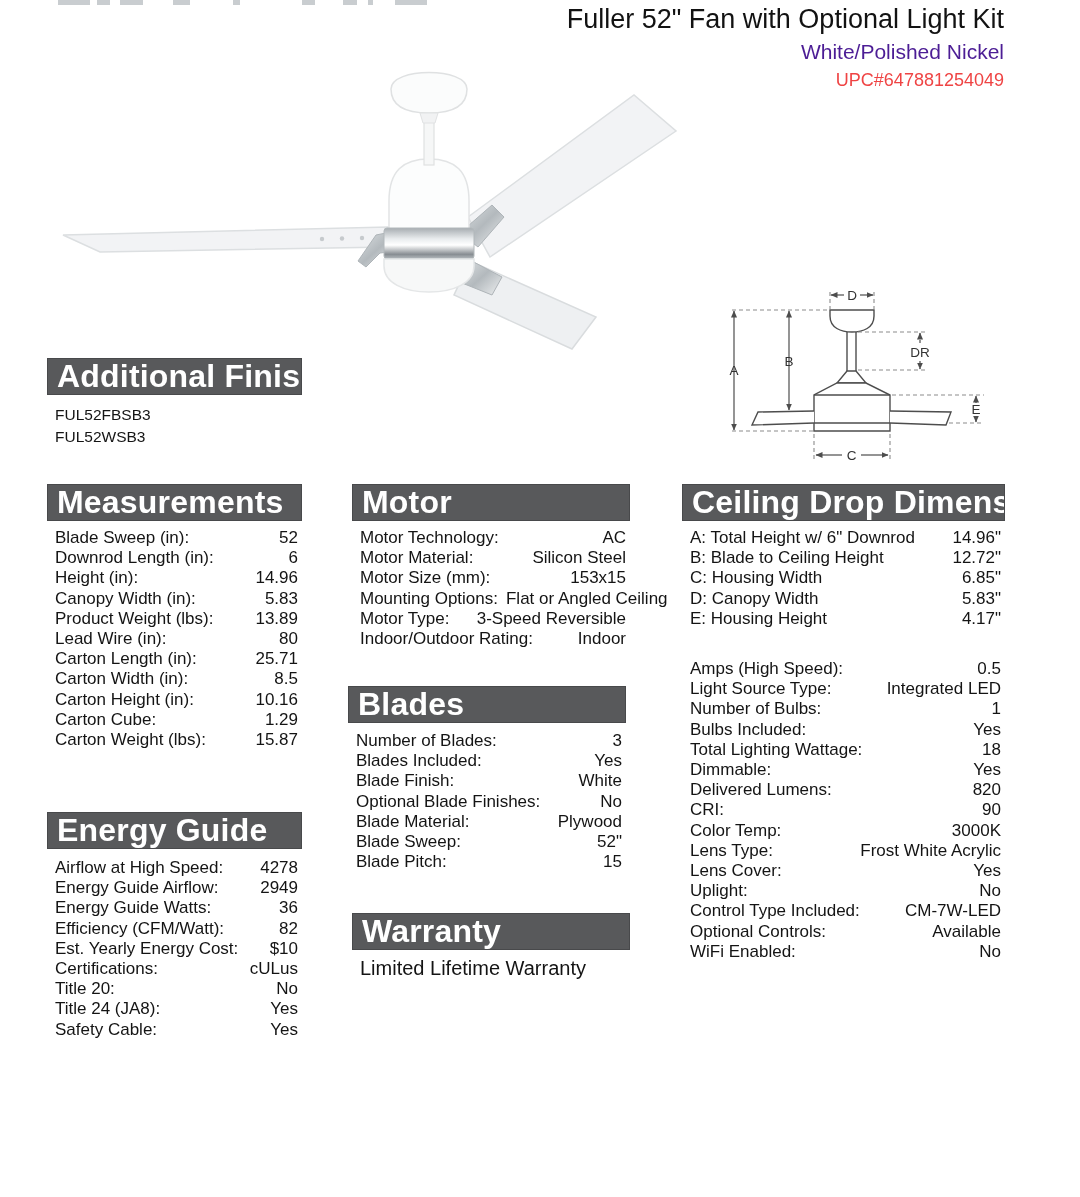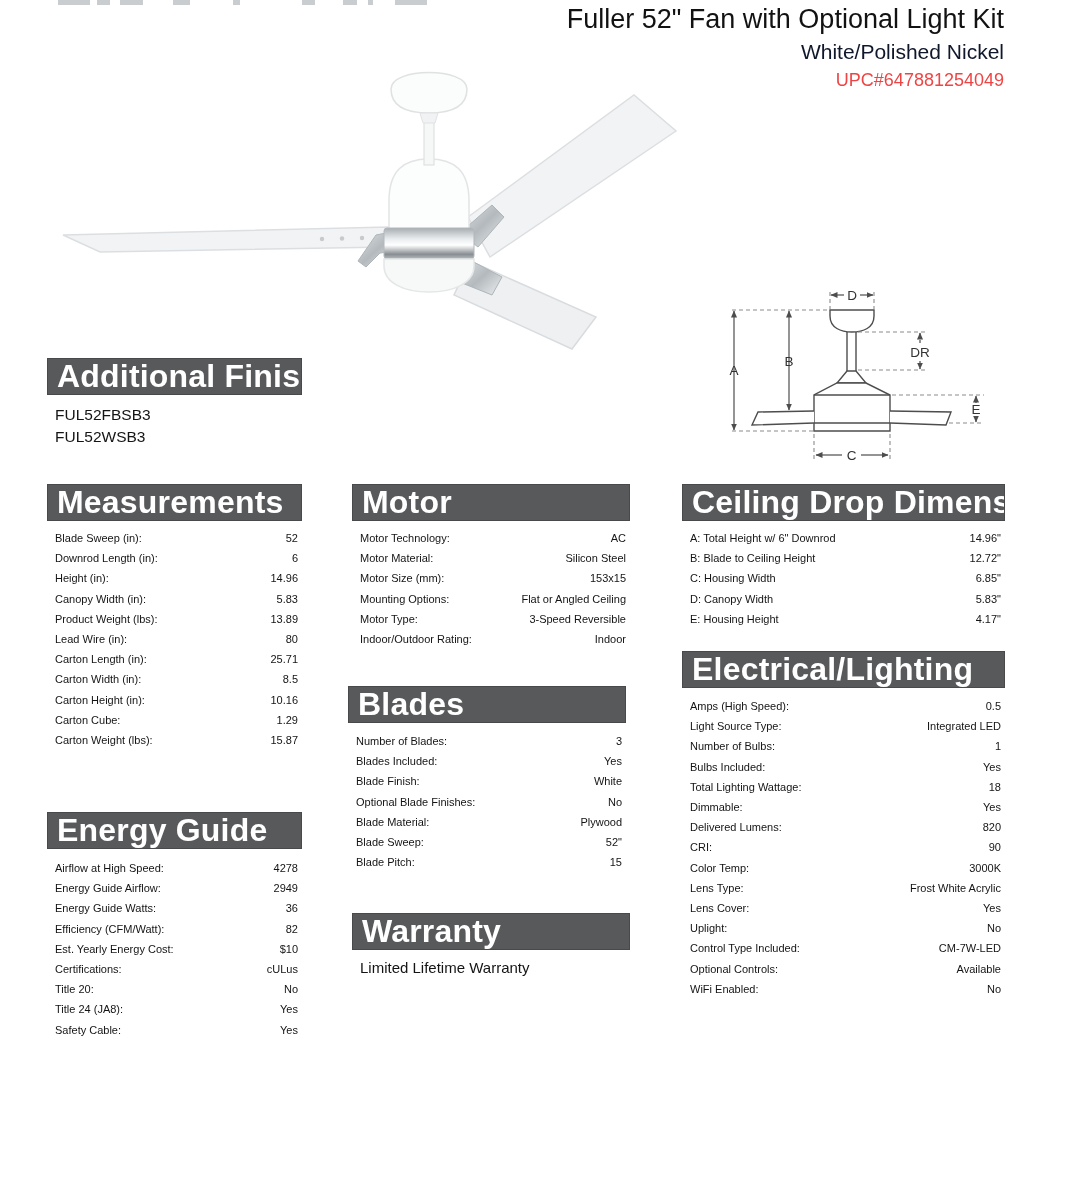--- a/index.html
+++ b/index.html
@@ -27,21 +27,21 @@
 
   
   .titleblock{
     position:absolute;
     top:1px;
     right:76px;
     text-align:right;
     white-space:nowrap;
   }
   .titleblock .t1{font-size:27px;line-height:36px;color:#121212;}
-  .titleblock .t2{font-size:21px;line-height:30px;color:#0f172a;}
+  .titleblock .t2{font-size:21px;line-height:30px;color:#4c1d95;}
   .titleblock .t3{font-size:18px;line-height:27px;color:#ef4444;}
 
   
   .spec{position:absolute;}
   .bar{
     background:var(--header-bg);
     border:1px solid var(--header-border);
     color:var(--header-text);
     font-size:32px;
     font-weight:700;
@@ -50,29 +50,29 @@
     padding:2px 0 0 9px;
     letter-spacing:.2px;
     white-space:nowrap;
     overflow:hidden;
   }
   .rows{margin-top:7px;}
   .row{
     display:flex;
     justify-content:space-between;
     align-items:baseline;
-    font-size:11px;
+    font-size:17px;
     line-height:20.2px;
     padding:0 4px 0 8px;
   }
   .row .lbl{text-align:left;white-space:nowrap;}
   .row .val{text-align:right;white-space:nowrap;padding-left:8px;}
   .finish-codes{margin-top:9px;padding-left:8px;}
   .finish-codes .code-item{font-size:15.5px;font-weight:400;line-height:22px;}
-  .warranty-text{margin-top:8px;padding-left:8px;font-size:15px;line-height:20px;}
+  .warranty-text{margin-top:8px;padding-left:8px;font-size:20px;line-height:20px;}
 
   
   .fan-figure{position:absolute;left:40px;top:55px;width:660px;height:305px;}
   .dim-figure{position:absolute;left:720px;top:278px;width:360px;height:192px;}
   svg text{font-family:"Liberation Sans", sans-serif;}
 </style>
 </head>
 <body>
 
 <div class="page">
@@ -436,21 +436,20 @@
         </div>
 
         <div class="row">
           <span class="lbl">E: Housing Height</span>
           <span class="val">4.17"</span>
         </div>
       </div>
   </section>
 
   <section class="spec" style="left:682px;top:651px;width:323px;">
-    <div class="bar">Electrical/Lighting</div>
     <div class="rows" style="margin-top:8px;">
 
         <div class="row">
           <span class="lbl">Amps (High Speed):</span>
           <span class="val">0.5</span>
         </div>
 
         <div class="row">
           <span class="lbl">Light Source Type:</span>
           <span class="val">Integrated LED</span>

